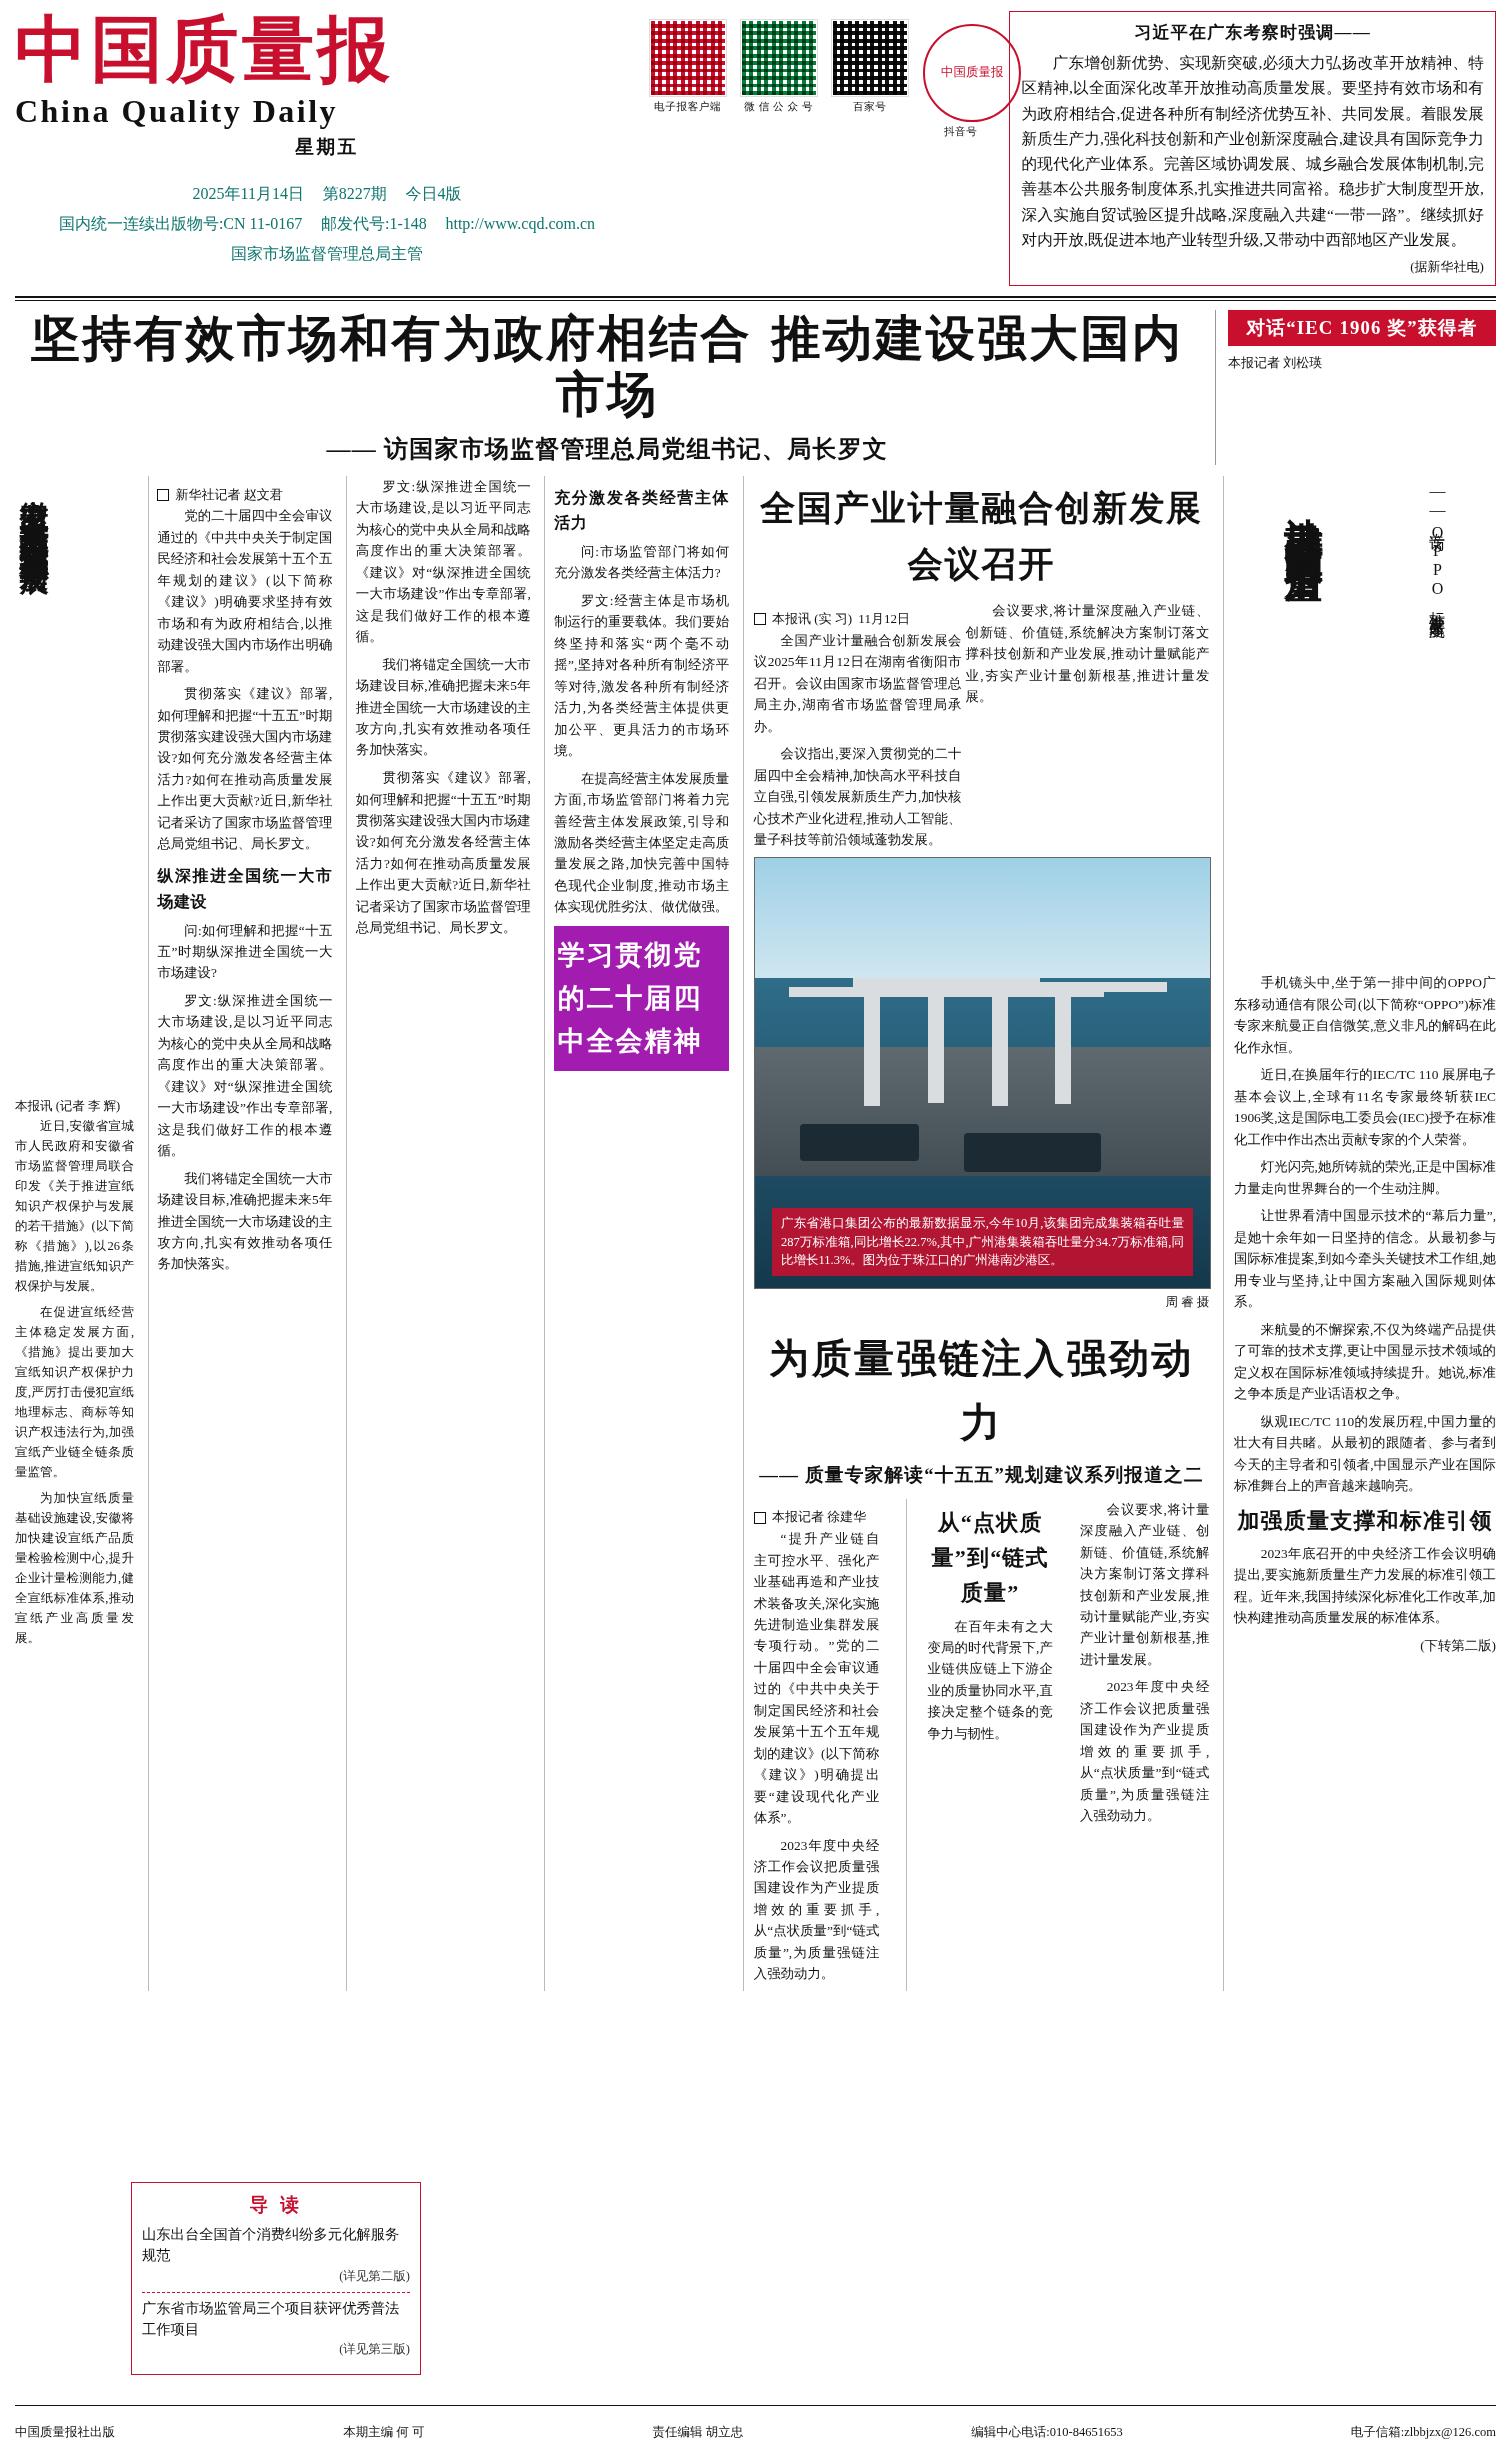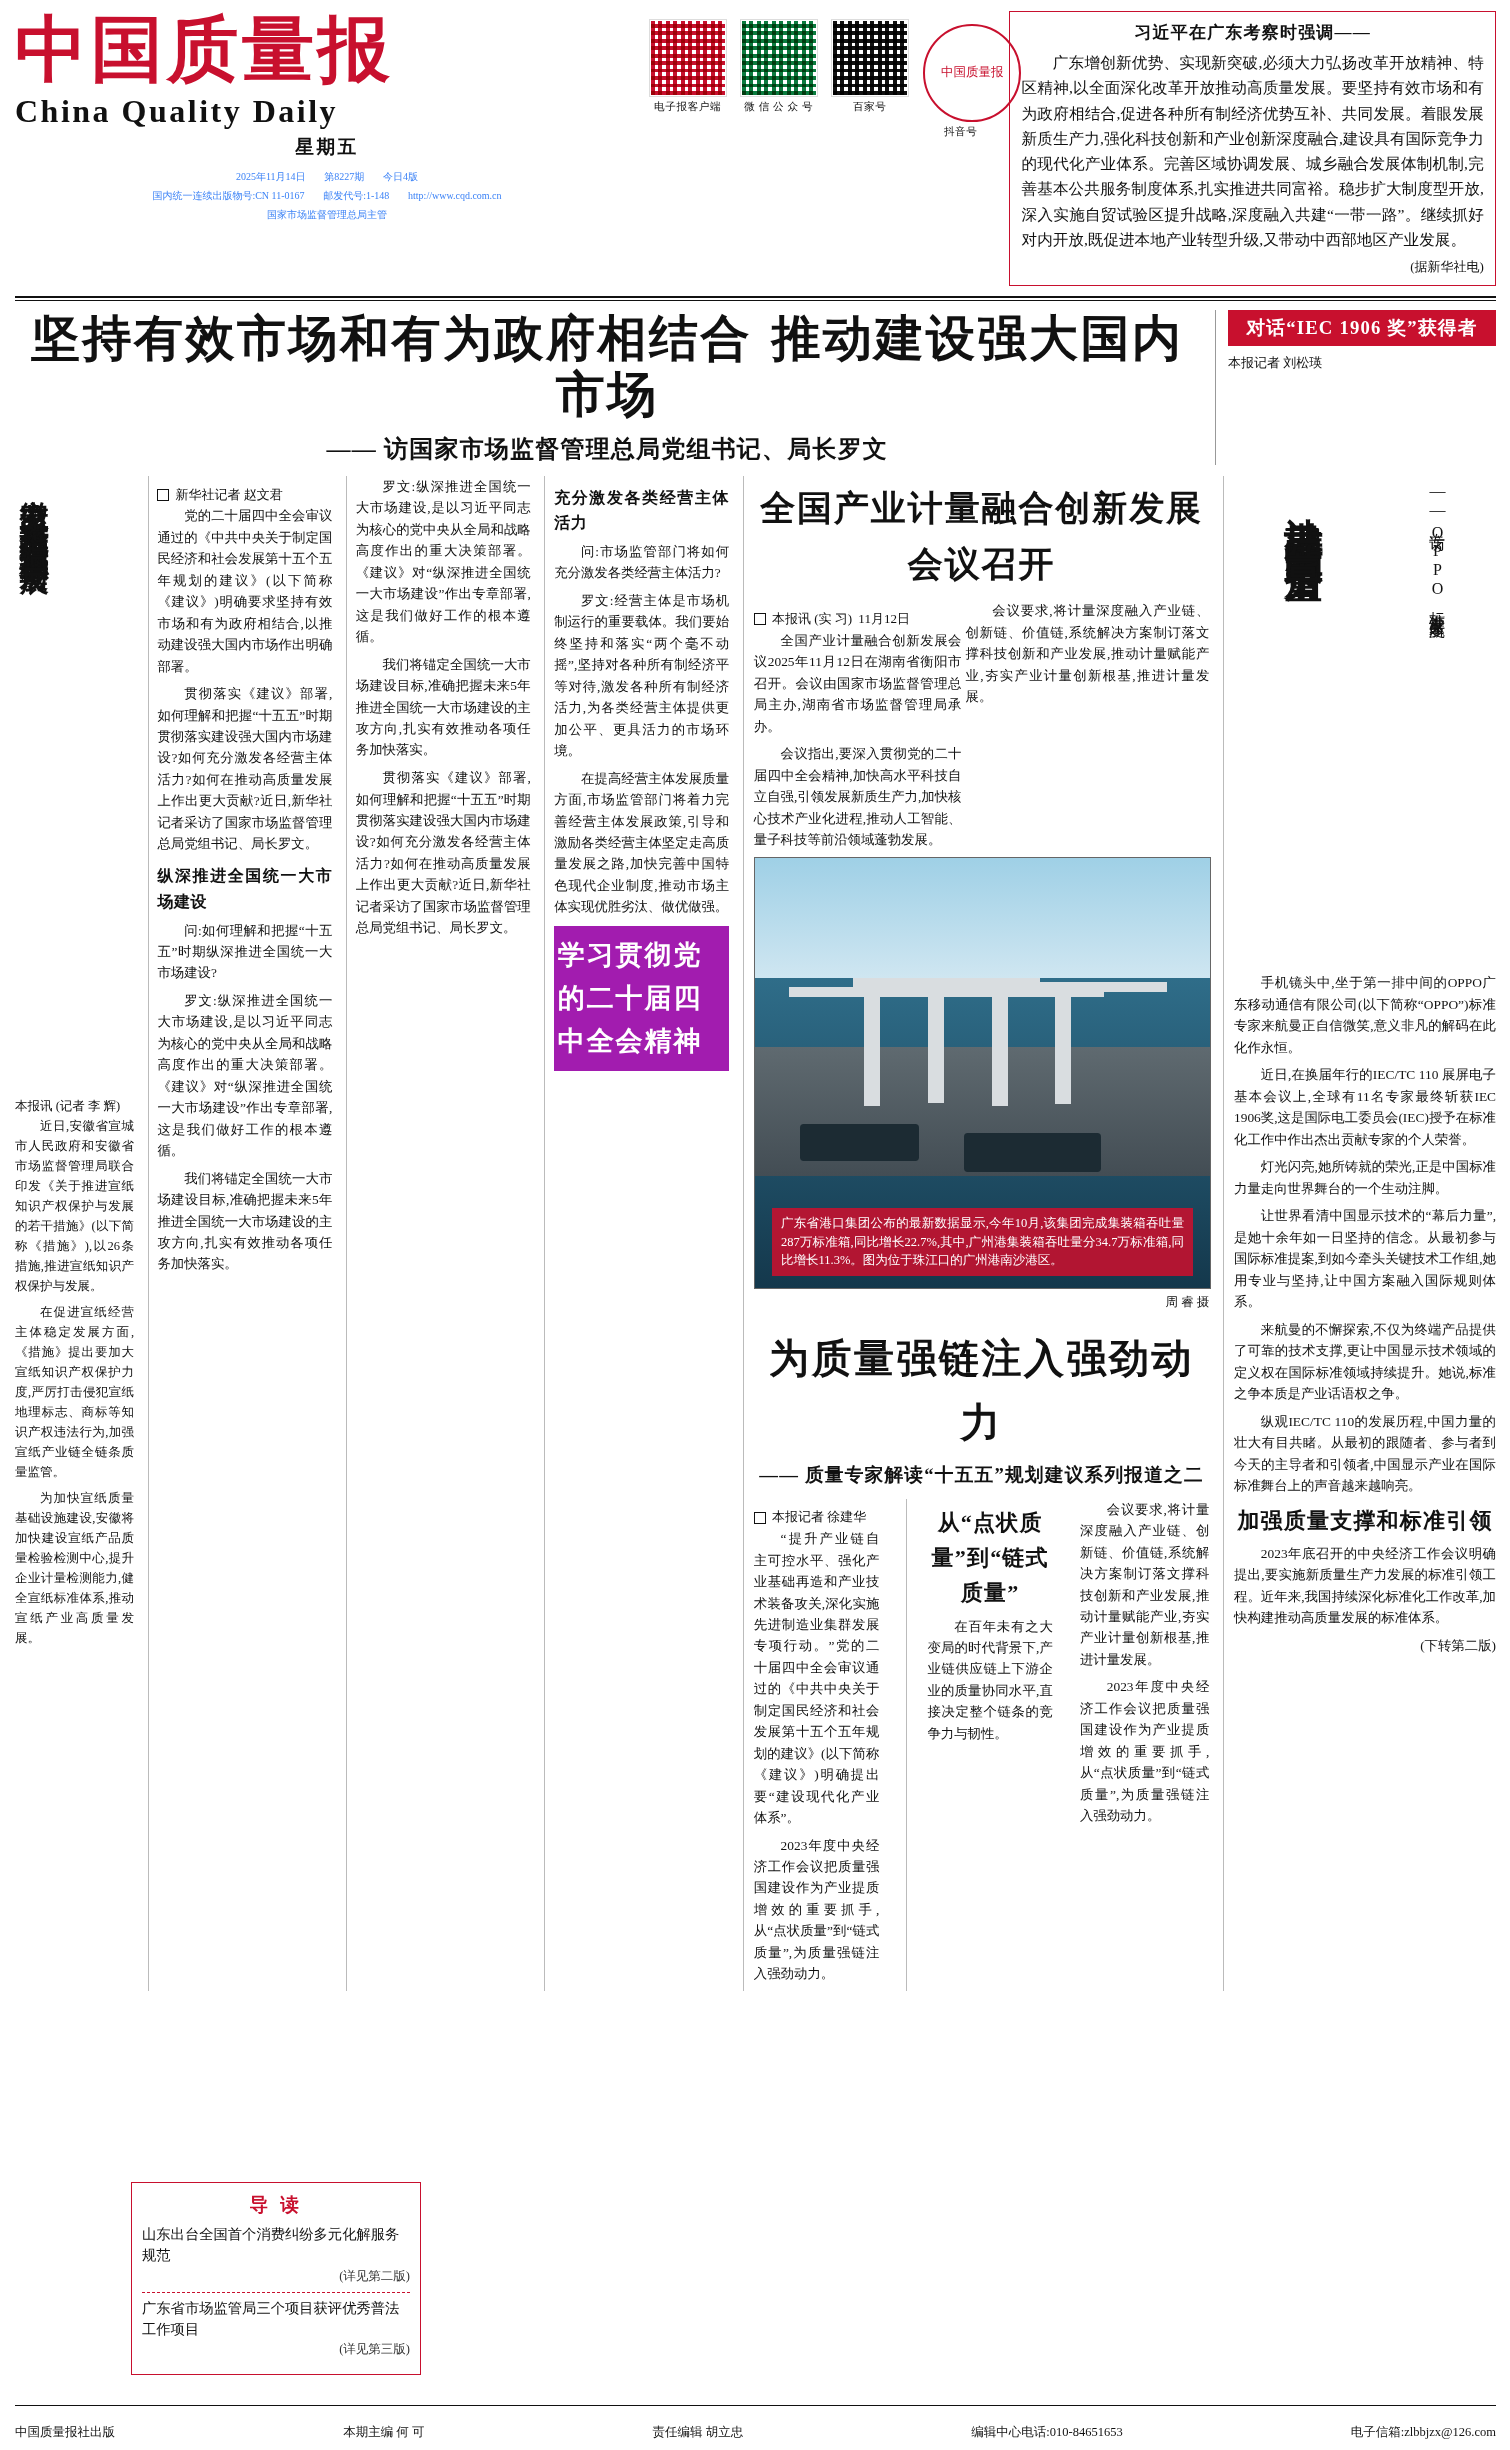--- a/index.html
+++ b/index.html
@@ -3,21 +3,21 @@
 <meta charset="utf-8">
 <style>
   html,body{margin:0;padding:0;background:#fff;}
   body{width:1511px;height:2450px;font-family:"Liberation Serif",serif;color:#111;}
   .page{position:relative;width:1511px;height:2450px;box-sizing:border-box;padding:11.2px 15px;}
   
   .masthead{display:flex;align-items:flex-start;gap:11.2px;border-bottom:none;}
   .mast-left{width:624px;}
   .mast-title{font-family:"DejaVu Serif",serif;font-weight:bold;color:#c8102e;font-size:72px;line-height:1.05;letter-spacing:3.7px;white-space:nowrap;}
   .mast-en{margin-top:6.2px;font-family:"Liberation Serif",serif;font-weight:bold;color:#111;font-size:32px;letter-spacing:2.5px;}
-  .mast-meta{margin-top:7px;font-size:10px;line-height:1.9;color:#3b82f6;}
+  .mast-meta{margin-top:19px;font-size:16px;line-height:1.9;color:#0f766e;}
   .mast-meta .row{display:flex;gap:18.7px;justify-content:flex-start;}
   .mast-meta .row.center{justify-content:center;}
   .mast-weekday{text-align:center;font-size:18.7px;font-weight:bold;letter-spacing:2.5px;margin-top:3.7px;}
   .qrcodes{display:flex;gap:16px;padding-top:8.7px;}
   .qr{width:75px;text-align:center;}
   .qr .code{width:74px;height:74px;background:
      repeating-linear-gradient(90deg,#111 0 3.7px,#fff 3.7px 7.5px),
      repeating-linear-gradient(0deg,#111 0 3.7px,transparent 3.7px 7.5px);
      background-blend-mode:multiply;border:1.9px solid #fff;outline:0.6px solid #ddd;}
   .qr .code.red{background:

